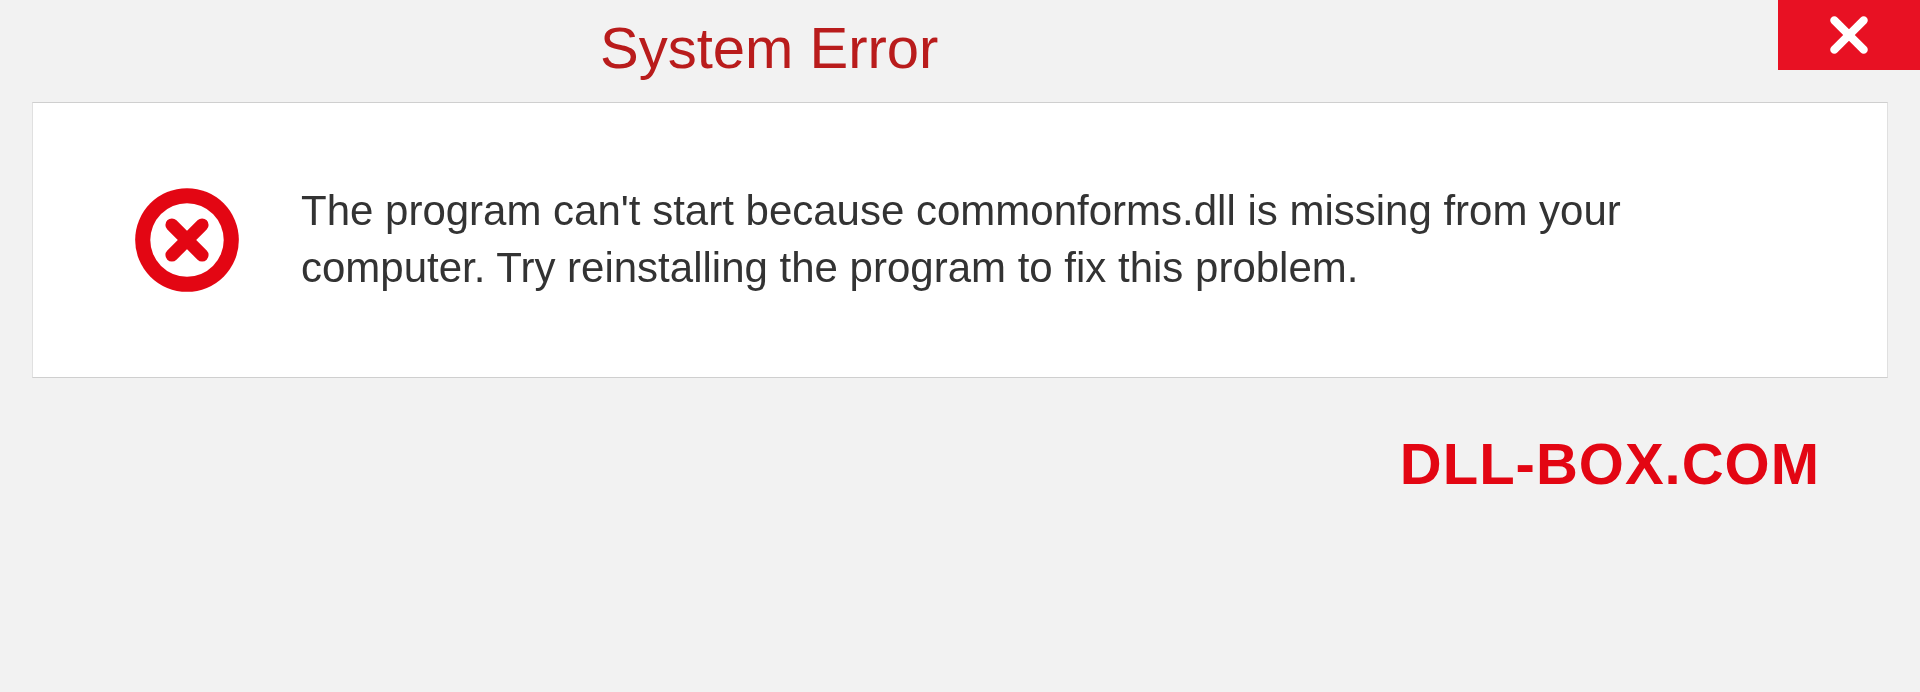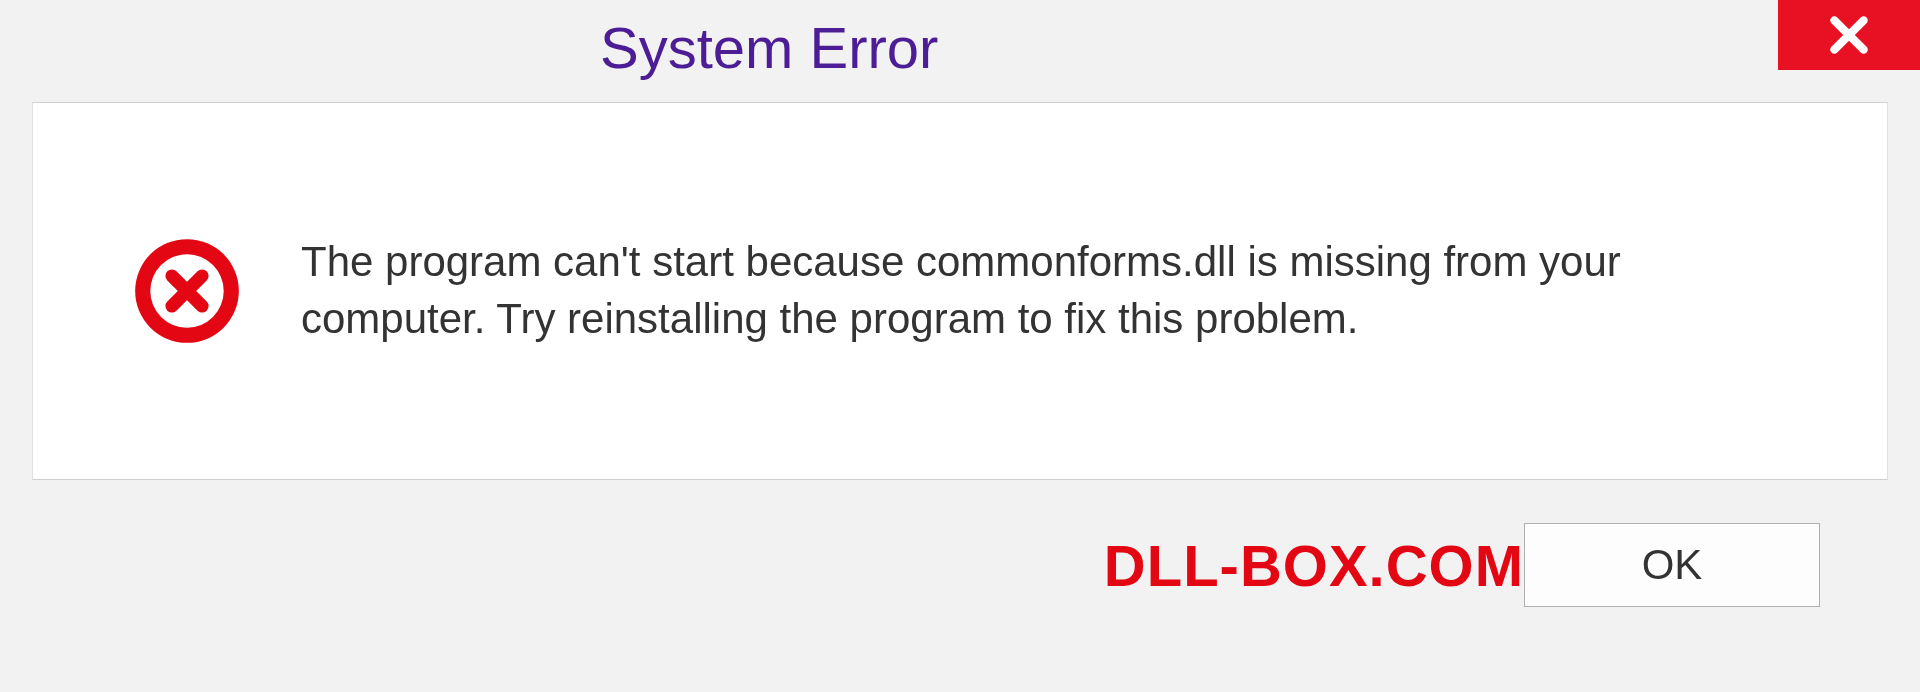--- a/index.html
+++ b/index.html
@@ -20,21 +20,21 @@
       height: 90px;
       display: flex;
       align-items: flex-start;
       justify-content: space-between;
       padding-left: 600px;
       padding-top: 8px;
     }
     .title-text {
       font-size: 58px;
       font-weight: 400;
-      color: #4c1d95;
+      color: #b91c1c;
       padding-top: 6px;
     }
     .close-btn {
       width: 142px;
       height: 70px;
       background: #e81123;
       display: flex;
       align-items: center;
       justify-content: center;
       cursor: pointer;
@@ -43,21 +43,21 @@
     .close-btn svg {
       width: 44px;
       height: 44px;
     }
     .content-panel {
       margin: 12px 32px 0 32px;
       background: #ffffff;
       border: 1px solid #cfcfcf;
       border-left: 1px solid #e0e0e0;
       border-right: 1px solid #e0e0e0;
-      height: 378px;
+      height: 276px;
       display: flex;
       align-items: center;
       padding: 0 80px 0 100px;
       gap: 60px;
     }
     .error-icon {
       width: 108px;
       height: 108px;
       flex-shrink: 0;
     }
@@ -114,14 +114,13 @@
       <circle cx="50" cy="50" r="48" fill="#e30613"></circle>
       <circle cx="50" cy="50" r="34" fill="#ffffff"></circle>
       <path d="M36 36 L64 64 M64 36 L36 64" stroke="#e30613" stroke-width="12" stroke-linecap="round" fill="none"></path>
     </svg>
   </div>
   <div class="error-message">The program can't start because commonforms.dll is missing from your computer. Try reinstalling the program to fix this problem.</div>
 </div>
 
 <div class="footer">
   <div class="watermark">DLL-BOX.COM</div>
-  <button class="ok-btn">OK</button>
 </div>
 
 </body></html>

